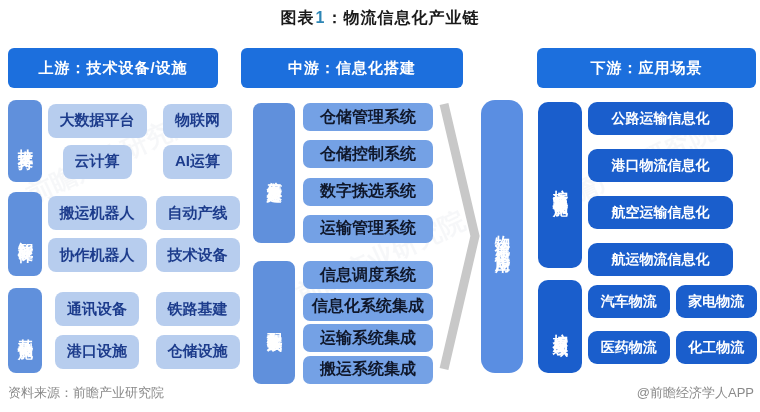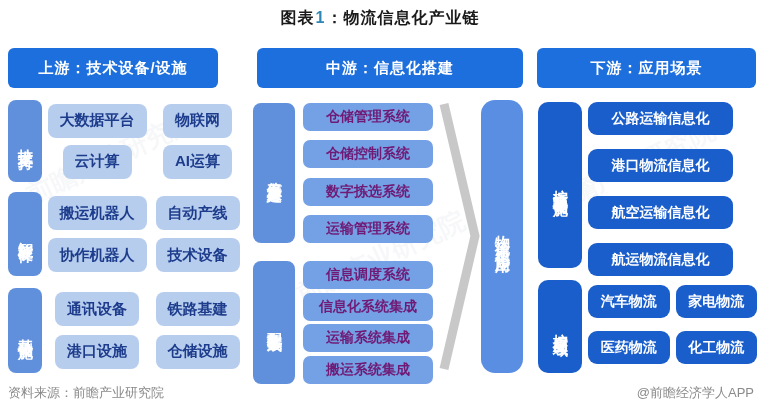--- a/index.html
+++ b/index.html
@@ -15,21 +15,21 @@
   }
   .title .num { color:#2e86b5; padding:0 1px; }
 
   .hdr {
     position:absolute; top:48px; height:40px;
     background:#1c6fdd; border-radius:6px;
     display:flex; align-items:center; justify-content:center;
     color:#fff; font-size:15px; font-weight:bold; letter-spacing:1px;
   }
   .hdr-up { left:8px;   width:210px; }
-  .hdr-mid{ left:257px; width:266px; }
+  .hdr-mid{ left:241px; width:222px; }
   .hdr-dn { left:537px; width:219px; }
 
   .vlabel {
     writing-mode:vertical-rl; text-orientation:upright;
     display:flex; align-items:center; justify-content:center;
     background:#6090dc; color:#fff; font-weight:bold; font-size:15px;
     border-radius:8px; letter-spacing:2px; flex:none;
   }
 
   
@@ -54,22 +54,22 @@
   .mid-wrap { position:absolute; left:253px; top:103px; width:180px; }
   .mid-group { display:flex; }
   .mg1 { height:140px; }
   .mg2 { height:123px; margin-top:18px; }
   .mid-group .vlabel { width:42px; letter-spacing:1px; }
   .mid-col {
     margin-left:8px; flex:1; display:flex; flex-direction:column;
     justify-content:space-between;
   }
   .pill-mid {
-    width:130px; height:28px; background:#74a1e5; color:#701a75;
-    border-radius:7px; font-size:14px; font-weight:bold;
+    width:130px; height:28px; background:#74a1e5; color:#0f172a;
+    border-radius:7px; font-size:16px; font-weight:bold;
     display:flex; align-items:center; justify-content:center; white-space:nowrap;
   }
 
   
   .flow-arrow { position:absolute; left:438px; top:100px; }
 
   
   .app-bar {
     position:absolute; left:481px; top:100px; width:42px; height:273px;
     background:#5a8ee2; border-radius:14px;

